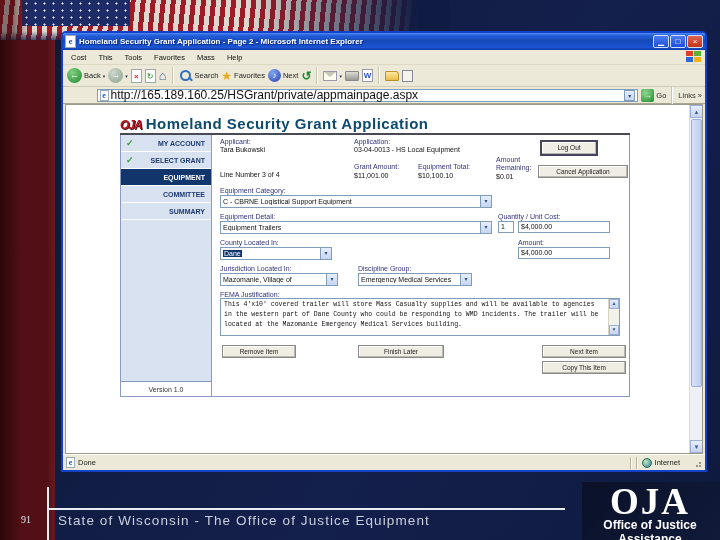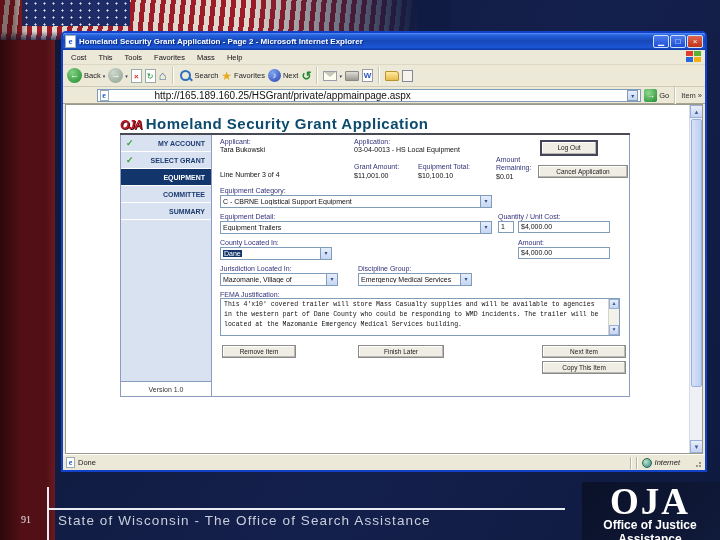--- a/index.html
+++ b/index.html
@@ -74,41 +74,41 @@
   .word-ico { width:11px; height:13px; background:#fff; border:1px solid #99a; color:#2a55c0; font-weight:bold; font-size:8px; line-height:12px; text-align:center; }
   .folder-ico { width:14px; height:10px; background:linear-gradient(#ffe9a0,#e8bc4a); border:1px solid #b8922a; border-radius:1px 3px 1px 1px; }
   .box-ico { width:11px; height:12px; background:#f4f4ec; border:1px solid #889; }
   .tsep { width:2px; height:17px; border-left:1px solid #c9c5b0; border-right:1px solid #fff; margin:0 2px; }
   .dd-mini { font-size:5px; color:#335; }
 
   .addressbar { height:17px; display:flex; align-items:center; background:#ece9d8; border-bottom:1px solid #a8a490; padding:0 3px; gap:3px; }
   .addr-label { font-size:7.5px; color:#555;margin-top:36px; }
   .addr-input { flex:1; height:13px; background:#fff; border:1px solid #7f9db9; display:flex; align-items:center; padding:0 2px; gap:2px; }
   .addr-input .ie-icon { width:9px; height:11px; font-size:8px; line-height:9px; margin:0; }
-  .addr-url { font-size:10px; color:#111; white-space:nowrap; overflow:hidden; flex:1;margin-left:44px; }
+  .addr-url { font-size:12px; color:#111; white-space:nowrap; overflow:hidden; flex:1; }
   .addr-dd { width:11px; height:11px; background:linear-gradient(#e6eefc,#c6d6f2); border:1px solid #7f9db9; font-size:6px; line-height:10px; text-align:center; color:#30508c; }
   .go-btn { display:flex; align-items:center; gap:2px; font-size:7.5px; color:#222; }
   .go-arrow { width:13px; height:13px; background:radial-gradient(circle at 35% 30%,#8fd88f,#1e8a2e); border-radius:2px; color:#fff; font-size:8px; line-height:13px; text-align:center; }
   .links { display:flex; align-items:center; gap:2px; font-size:7.5px; color:#333; }
 
   .content { position:relative; height:350px; margin:0 2px; background:#fff; border:1px solid #9a9a8a; overflow:hidden; }
 
   
   .scrollbar { position:absolute; right:0; top:0; width:13px; height:100%; background:#eef0f6; border-left:1px solid #d8dae2; }
   .sb-btn { position:absolute; left:0; width:13px; height:13px; background:linear-gradient(#e8eefc,#c6d3f0); border:1px solid #9ab0d8; font-size:6px; text-align:center; line-height:12px; color:#3a5a9a; }
   .sb-up { top:0; } .sb-down { bottom:0; }
   .sb-thumb { position:absolute; left:1px; top:14px; width:11px; height:268px; background:linear-gradient(90deg,#d8e2f8,#bccef0); border:1px solid #98b0dc; border-radius:2px; }
 
   
   .statusbar { height:16px; display:flex; align-items:center; background:#ece9d8; border-top:1px solid #fff; padding:0 3px; gap:4px; font-size:7.5px; color:#222; }
   .status-left { display:flex; align-items:center; gap:3px; flex:1; }
   .status-left .ie-icon { width:9px; height:11px; font-size:8px; line-height:9px; margin:0; }
   .spane { width:2px; height:12px; border-left:1px solid #b8b4a0; border-right:1px solid #fff; }
   .globe { width:10px; height:10px; border-radius:50%; background:radial-gradient(circle at 35% 35%,#bfe8bf,#2e7d9a); border:1px solid #2a6a4a; }
-  .status-right { display:flex; align-items:center; gap:3px; margin-right:8px;font-style:italic; }
+  .status-right { display:flex; align-items:center; gap:3px; margin-right:8px; }
   .grip { width:10px; height:10px; background:
     radial-gradient(circle at 80% 80%, #9a9684 1px, transparent 1.4px),
     radial-gradient(circle at 50% 80%, #9a9684 1px, transparent 1.4px),
     radial-gradient(circle at 80% 50%, #9a9684 1px, transparent 1.4px); }
 
   
   .app { position:absolute; left:54px; top:10px; width:510px; }
   .app-header { display:flex; align-items:flex-end; gap:4px; border-bottom:2px solid #4a4a55; padding-bottom:1px; }
   .app-logo { font-weight:bold; font-style:italic; font-size:12px; color:#c01020; text-shadow:1px 1px 0 #401014; letter-spacing:-1px; }
   .app-title { font-size:15px; font-weight:bold; color:#0c4a6e; letter-spacing:0.5px; }
@@ -220,21 +220,21 @@
         <span class="ie-icon">e</span>
         <span class="addr-url">http://165.189.160.25/HSGrant/private/appmainpage.aspx</span>
         <span class="addr-dd">▾</span>
       </span>
       <span class="go-btn">
         <span class="go-arrow">→</span>
         <span>Go</span>
       </span>
       <span class="tsep"></span>
       <span class="links">
-        <span>Item</span>
+        <span>Links</span>
         <span>»</span>
       </span>
     </div>
 
     <div class="content">
 
       <div class="app">
         <div class="app-header">
           <span class="app-logo">OJA</span>
           <span class="app-title">Homeland Security Grant Application</span>
@@ -350,18 +350,18 @@
         <span>Internet</span>
       </span>
       <span class="grip"></span>
     </div>
   </div>
 
   <div class="oja-panel"></div>
   <div class="v-line"></div>
   <div class="h-line"></div>
   <div class="slide-number">91</div>
-  <div class="footer-text">State of Wisconsin - The Office of Search Assistance</div>
+  <div class="footer-text">State of Wisconsin - The Office of Justice Equipment</div>
   <div class="oja-logo">
     <div class="oja-big">OJA</div>
     <div class="oja-sub">Office of Justice Assistance</div>
   </div>
 </div>
 
 </body></html>

